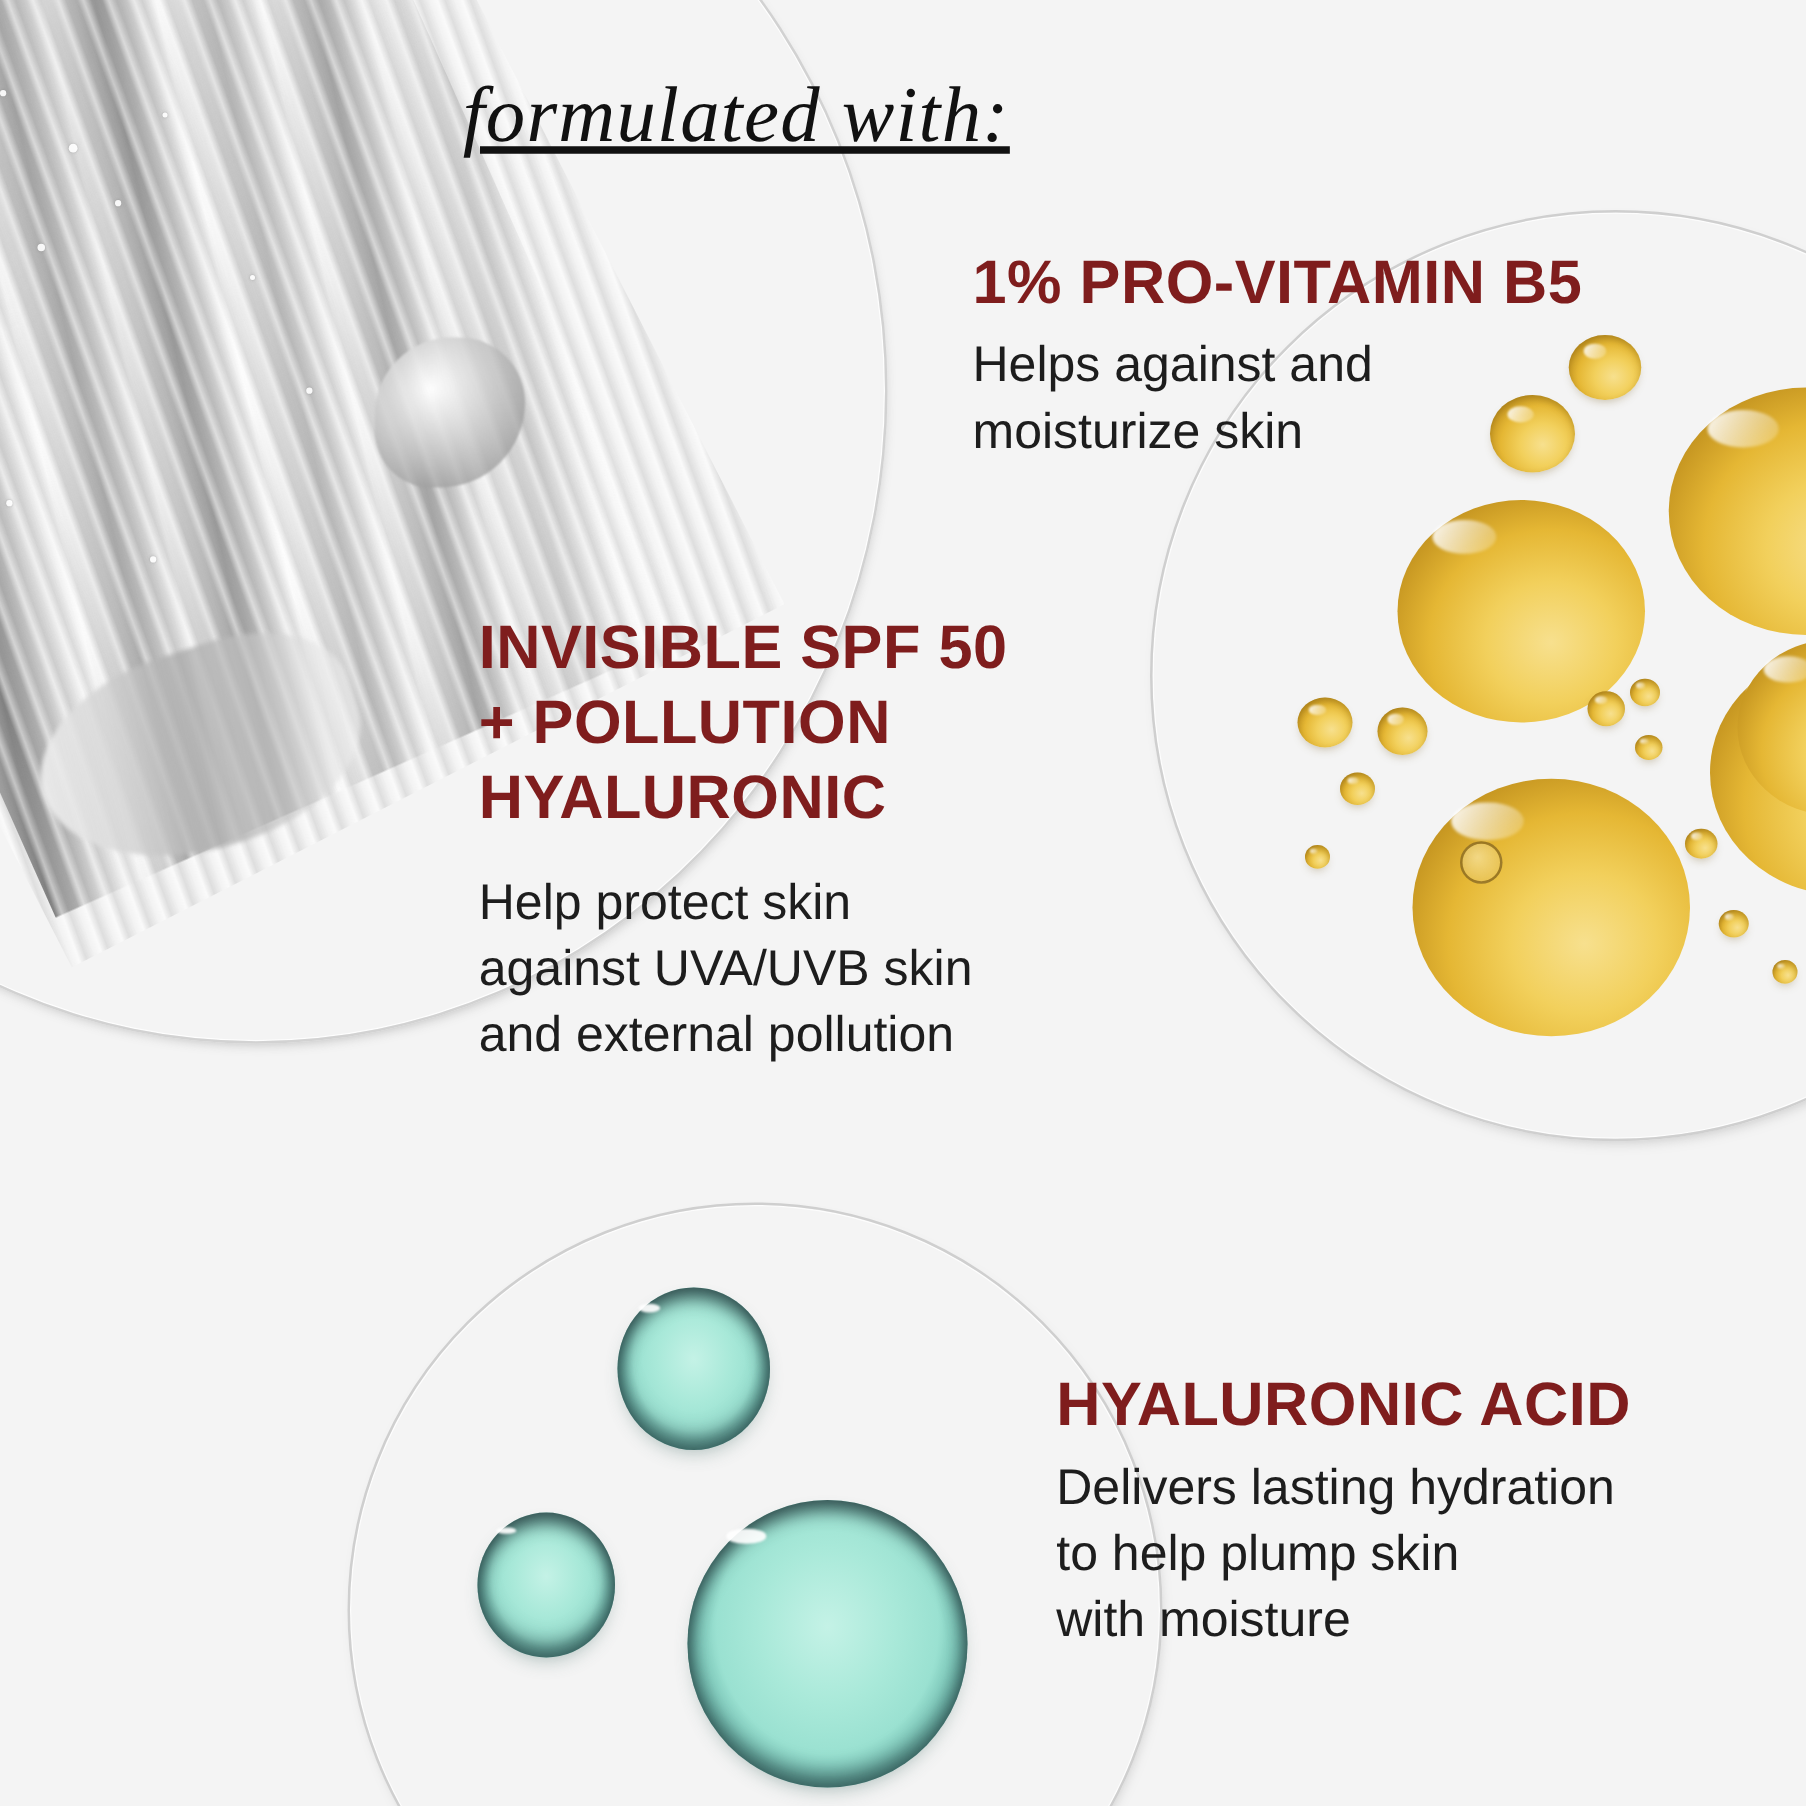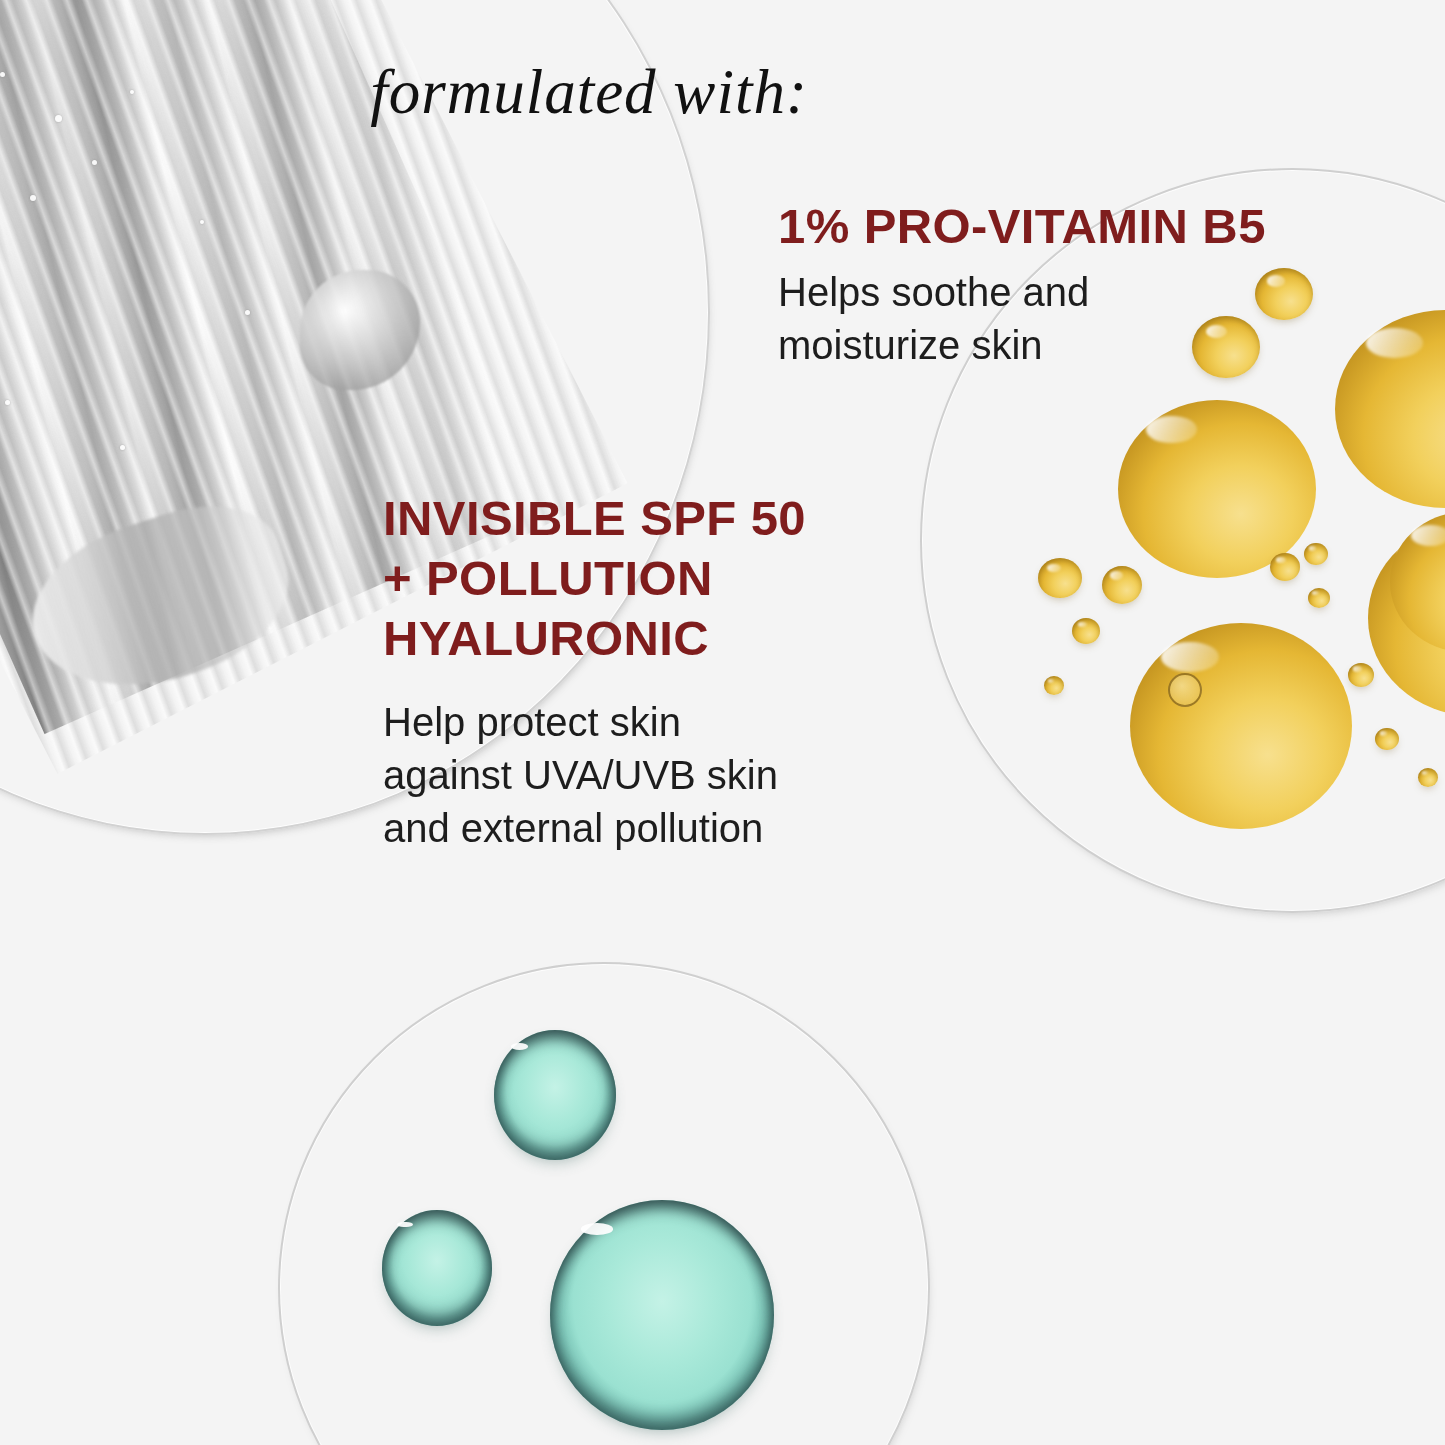--- a/index.html
+++ b/index.html
@@ -142,20 +142,21 @@
     border-radius:50%;background:rgba(255,255,255,.92);filter:blur(.7px);
   }
 
   
   .headline{
     position:absolute;left:0;top:56px;width:1178px;text-align:center;
     font-family:"Liberation Serif", serif;
     font-style:italic;font-weight:400;
     font-size:63px;letter-spacing:1px;color:#111;
     white-space:nowrap;
+    text-decoration:underline;
   }
   .block{position:absolute;}
   .blk-title{
     font-family:"Liberation Sans", sans-serif;
     font-weight:bold;color:#7f1d1d;
     letter-spacing:.4px;
   }
   .blk-body{
     font-family:"Liberation Sans", sans-serif;
     font-weight:400;color:#1d1d1d;
@@ -229,32 +230,40 @@
     <span class="drop-teal" style="left:216px;top:68px;width:122px;height:130px;"></span>
     <span class="drop-teal" style="left:104px;top:248px;width:110px;height:116px;"></span>
     <span class="drop-teal" style="left:272px;top:238px;width:224px;height:230px;"></span>
   </div>
 
   <div class="headline">formulated with:</div>
 
   <div class="block" id="blk-b5">
     <div class="blk-title">1% PRO-VITAMIN B5</div>
     <div class="blk-body">
-      <div>Helps soothe and</div>
+      <div>Helps against and</div>
       <div>moisturize skin</div>
     </div>
   </div>
 
   <div class="block" id="blk-spf">
     <div class="blk-title">
       <div>INVISIBLE SPF 50</div>
       <div>+ POLLUTION</div>
       <div>HYALURONIC</div>
     </div>
     <div class="blk-body">
       <div>Help protect skin</div>
       <div>against UVA/UVB skin</div>
       <div>and external pollution</div>
     </div>
   </div>
 
+  <div class="block" id="blk-ha">
+    <div class="blk-title">HYALURONIC ACID</div>
+    <div class="blk-body">
+      <div>Delivers lasting hydration</div>
+      <div>to help plump skin</div>
+      <div>with moisture</div>
+    </div>
+  </div>
 
 </div>
 
 </body></html>

